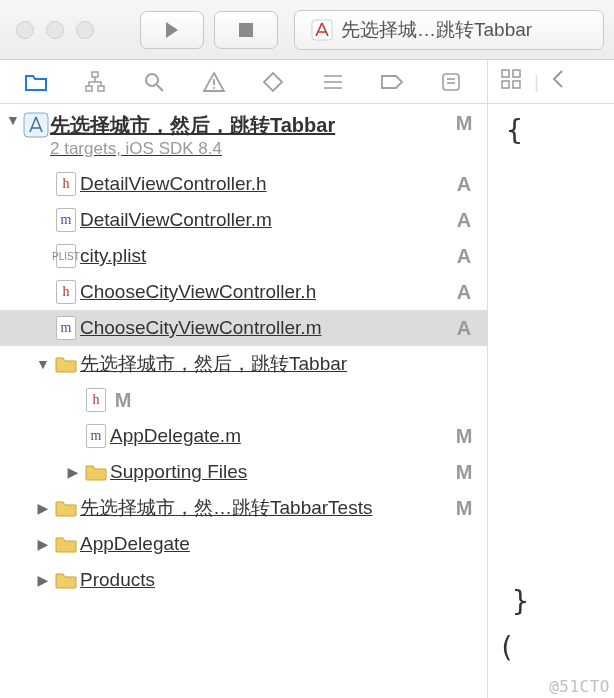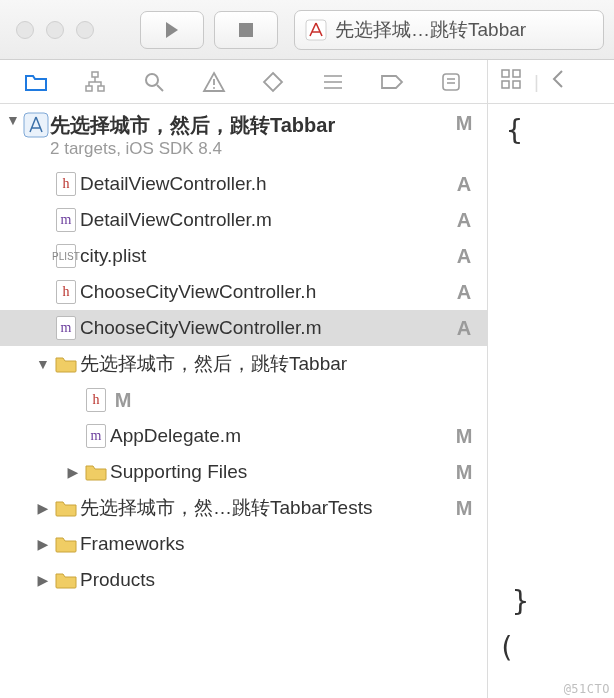--- a/index.html
+++ b/index.html
@@ -32,21 +32,21 @@
     display:flex; align-items:center; justify-content:center;
     color:#8a8a8a;
   }
   .scheme-well {
     flex:1;
     height: 40px;
     background: linear-gradient(#ffffff,#f2f2f2);
     border:1px solid #c8c8c8;
     border-radius: 7px;
     display:flex; align-items:center;
-    padding: 0 10px;
+    padding: 0 16px;
     gap: 8px;
     color:#555;
     overflow:hidden;
     white-space:nowrap;
   }
   .scheme-well svg { flex-shrink:0; }
 
   .main-area {
     display:flex;
     height: calc(100% - 60px);
@@ -82,21 +82,21 @@
   .row.selected { background: #dcdcdc; }
   .disclosure {
     width: 18px;
     display:inline-flex;
     align-items:center;
     justify-content:center;
     color:#6b6b6b;
     font-size: 14px;
   }
   .icon-slot { width: 28px; display:inline-flex; align-items:center; justify-content:center; }
-  .label { flex:1; overflow:hidden; text-overflow:ellipsis; }
+  .label { flex:1; overflow:hidden; text-overflow:ellipsis;text-decoration:underline; }
   .project .label { font-weight:700; font-size:20px; }
   .subtitle { font-weight:400; font-size:17px; color:#9a9a9a; display:block; margin-top:0;}
   .status { width: 26px; text-align:center; font-weight:700; color:#9a9a9a; font-size:20px; }
 
   .folder-icon { width:22px; height:18px; }
   .file-icon { width:20px; height:24px; border:1px solid #bbb; background:#fff; border-radius:2px; display:flex; align-items:center; justify-content:center; font-size:14px; font-family: Georgia, serif; }
   .file-icon.h { color:#b9302a; }
   .file-icon.m { color:#6a3c9c; }
   .file-icon.plist { color:#888; font-size:10px; font-family:sans-serif; }
   .assets-icon { width:22px; height:18px; background:#4fc3f7; border-radius:3px; display:flex; align-items:center; justify-content:center; }
@@ -130,21 +130,21 @@
     position:relative;
   }
   .brace { position:absolute; }
   .brace.open { top: 10px; left: 18px; }
   .brace.close { bottom: 80px; left: 24px; }
   .paren-bottom { position:absolute; bottom: 34px; left: 10px; }
 
   .watermark {
     position:absolute;
     bottom:2px; right:4px;
-    font-size:12px;
+    font-size:16px;
     color:#bfbfbf;
     letter-spacing:0.5px;
   }
 </style>
 </head>
 <body>
 
 <div class="toolbar-top">
   <div class="traffic-lights">
     <div class="tl"></div>
@@ -331,21 +331,21 @@
             <span class="label">先选择城市，然…跳转TabbarTests</span>
             <span class="status">M</span>
           </div>
           <div class="row ind-1">
             <span class="disclosure">▶</span>
             <span class="icon-slot">
               <svg class="folder-icon" viewBox="0 0 22 18">
                 <path d="M1 3h7l2 3h11v10a1 1 0 0 1-1 1H2a1 1 0 0 1-1-1z" fill="#f0cd64" stroke="#caa43a"></path>
               </svg>
             </span>
-            <span class="label">Frameworks</span>
+            <span class="label">AppDelegate</span>
             <span class="status"></span>
           </div>
           <div class="row ind-1">
             <span class="disclosure">▶</span>
             <span class="icon-slot">
               <svg class="folder-icon" viewBox="0 0 22 18">
                 <path d="M1 3h7l2 3h11v10a1 1 0 0 1-1 1H2a1 1 0 0 1-1-1z" fill="#f0cd64" stroke="#caa43a"></path>
               </svg>
             </span>
             <span class="label">Products</span>

